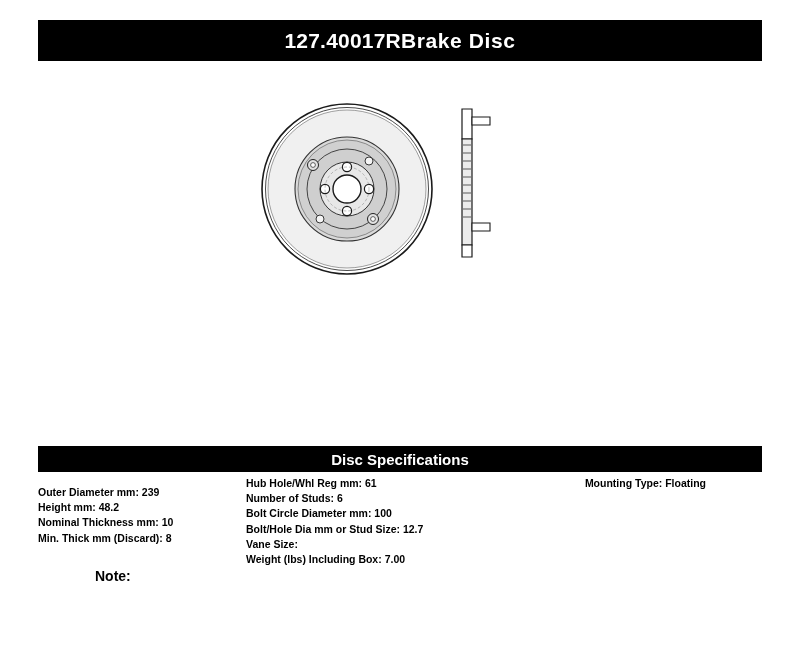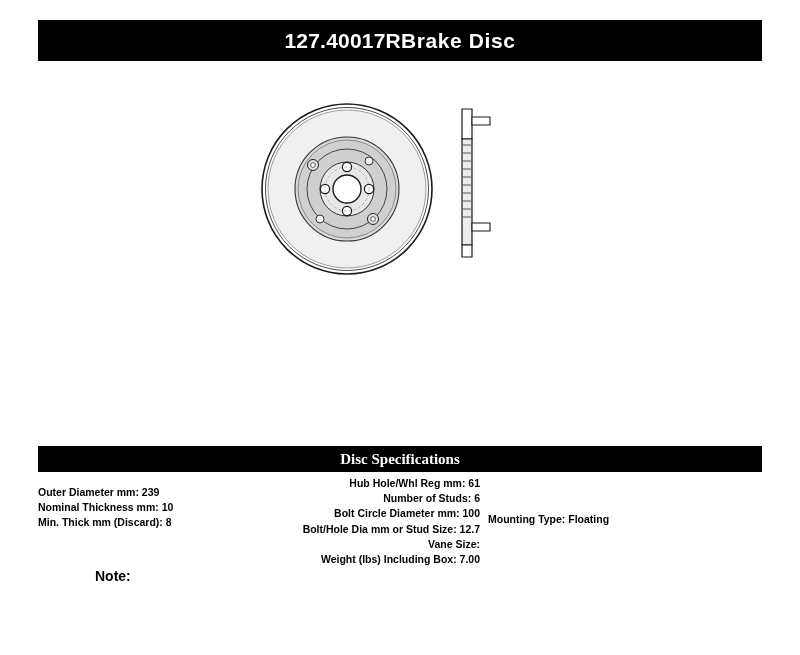--- a/index.html
+++ b/index.html
@@ -63,21 +63,20 @@
   .spec-bar {
     position: absolute;
     left: 38px;
     top: 446px;
     width: 724px;
     height: 26px;
     background: #000000;
     display: flex;
     align-items: center;
     justify-content: center;
-    font-family: Liberation Serif, serif;
   }
   .spec-bar-title {
     color: #ffffff;
     font-size: 15px;
     font-weight: bold;
   }
 
   .spec-table {
     position: absolute;
     left: 38px;
@@ -92,30 +91,29 @@
   }
   .col-left {
     width: 208px;
     text-align: left;
     padding-right: 8px;
     box-sizing: border-box;
     margin-top: 9px;
   }
   .col-mid {
     width: 242px;
-    text-align: right;
+    text-align: left;
     padding-right: 8px;
     box-sizing: border-box;
   }
   .col-right {
     flex: 1;
-    text-align: left;
+    text-align: right;
     padding-right: 56px;
     box-sizing: border-box;
-    margin-top: 36px;
   }
   .spec-line {
     line-height: 15.2px;
     white-space: nowrap;
   }
 
   .note-row {
     position: absolute;
     left: 38px;
     top: 568px;
@@ -200,20 +198,21 @@
   </div>
 
   <div class="spec-bar">
     <div class="spec-bar-title">Disc Specifications</div>
   </div>
 
   <div class="spec-table">
     <div class="spec-cols">
       <div class="col-left">
         <div class="spec-line">Outer Diameter mm: 239</div>
+        <div class="spec-line">Height mm: 48.2</div>
         <div class="spec-line">Nominal Thickness mm: 10</div>
         <div class="spec-line">Min. Thick mm (Discard): 8</div>
       </div>
       <div class="col-mid">
         <div class="spec-line">Hub Hole/Whl Reg mm: 61</div>
         <div class="spec-line">Number of Studs: 6</div>
         <div class="spec-line">Bolt Circle Diameter mm: 100</div>
         <div class="spec-line">Bolt/Hole Dia mm or Stud Size: 12.7</div>
         <div class="spec-line">Vane Size:</div>
         <div class="spec-line">Weight (lbs) Including Box: 7.00</div>

